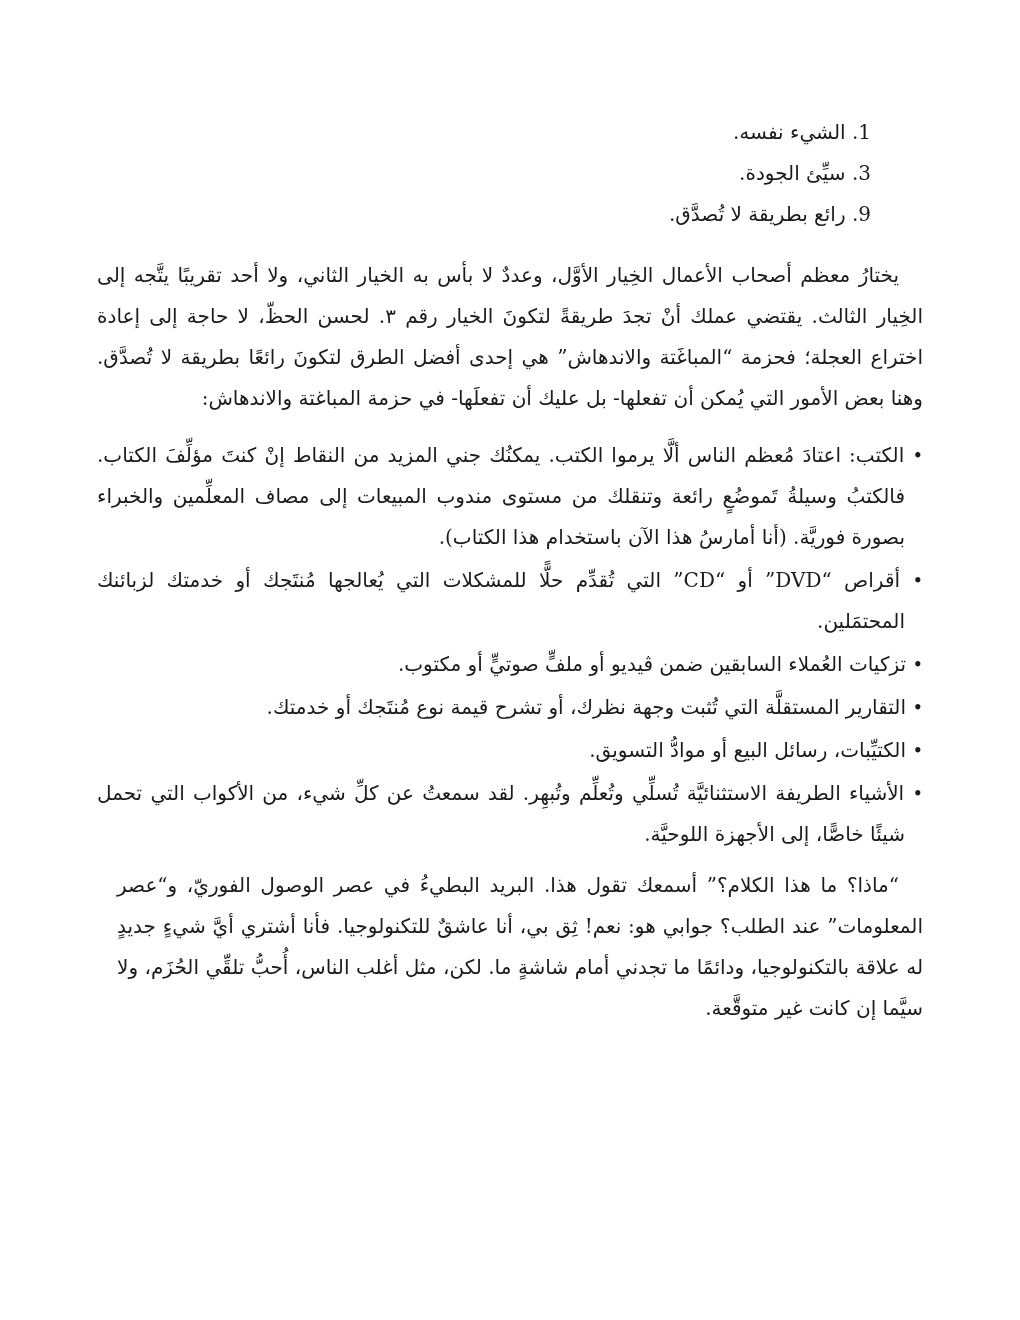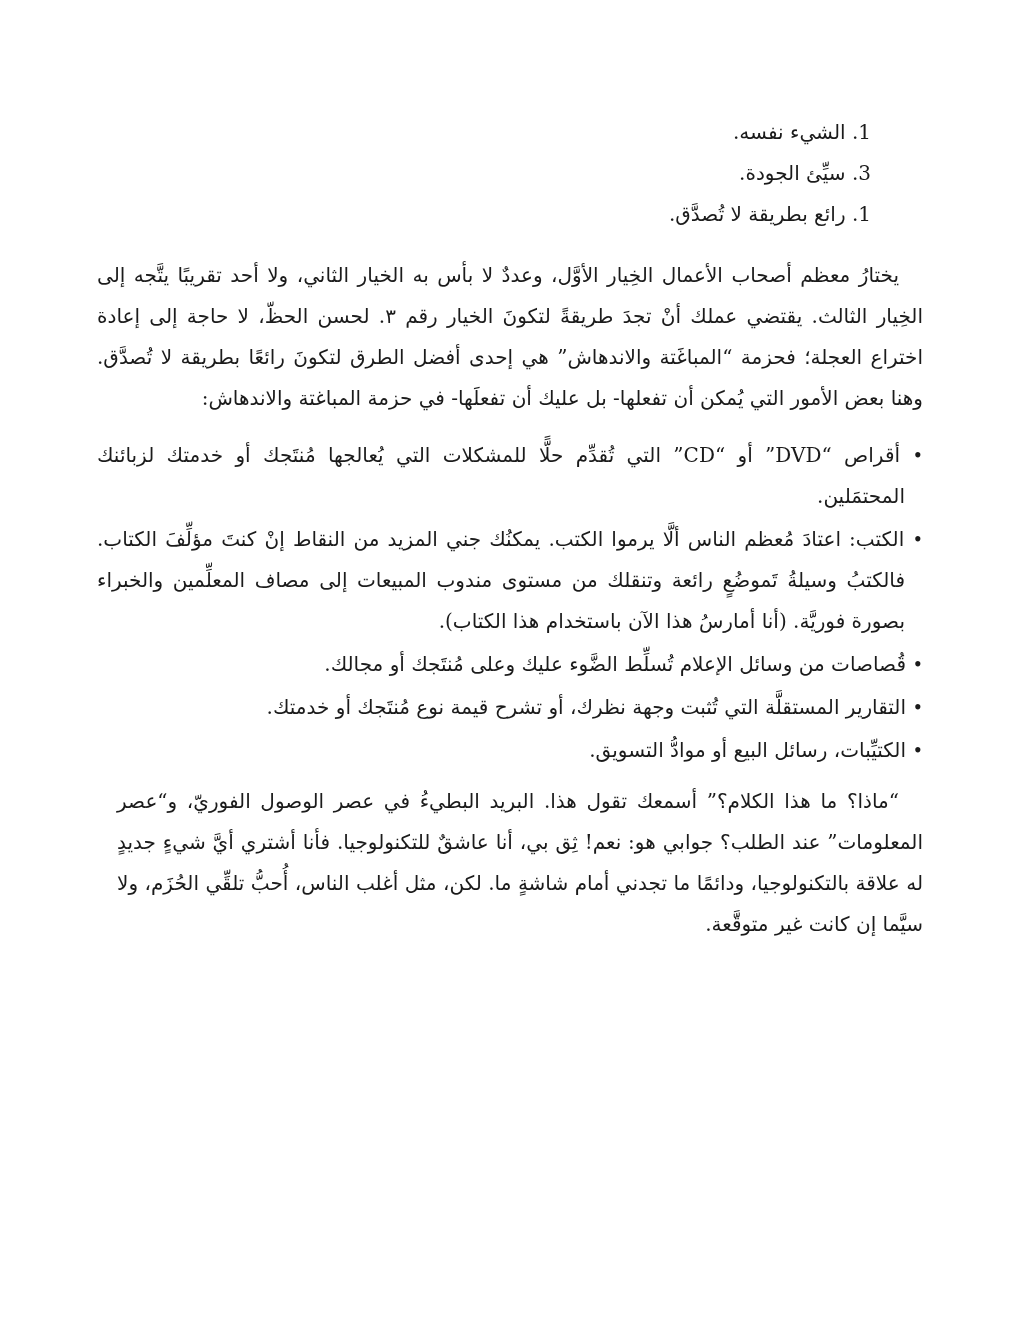--- a/index.html
+++ b/index.html
@@ -70,31 +70,32 @@
 </style>
 </head>
 <body>
 
 <div class="page">
   <div class="content">
 
     <div class="num-list">
         <div class="num-item">1. الشيء نفسه.</div>
         <div class="num-item">3. سيِّئ الجودة.</div>
-        <div class="num-item">1. رائع بطريقة لا تُصدَّق.</div>
+        <div class="num-item">9. رائع بطريقة لا تُصدَّق.</div>
       </div>
 
     <p class="para intro">يختارُ معظم أصحاب الأعمال الخِيار الأوَّل، وعددٌ لا بأس به الخيار الثاني، ولا أحد تقريبًا يتَّجه إلى الخِيار الثالث. يقتضي عملك أنْ تجدَ طريقةً لتكونَ الخيار رقم ٣. لحسن الحظّ، لا حاجة إلى إعادة اختراع العجلة؛ فحزمة “المباغَتة والاندهاش” هي إحدى أفضل الطرق لتكونَ رائعًا بطريقة لا تُصدَّق. وهنا بعض الأمور التي يُمكن أن تفعلها- بل عليك أن تفعلَها- في حزمة المباغتة والاندهاش:</p>
 
     <div class="bullet-list">
+        <div class="bullet-item"><span class="marker">•</span> الكتب: اعتادَ مُعظم الناس ألَّا يرموا الكتب. يمكنُك جني المزيد من النقاط إنْ كنتَ مؤلِّفَ الكتاب. فالكتبُ وسيلةُ تَموضُعٍ رائعة وتنقلك من مستوى مندوب المبيعات إلى مصاف المعلِّمين والخبراء بصورة فوريَّة. (أنا أمارسُ هذا الآن باستخدام هذا الكتاب).</div>
         <div class="bullet-item"><span class="marker">•</span> أقراص “DVD” أو “CD” التي تُقدِّم حلًّا للمشكلات التي يُعالجها مُنتَجك أو خدمتك لزبائنك المحتمَلين.</div>
-        <div class="bullet-item"><span class="marker">•</span> الكتب: اعتادَ مُعظم الناس ألَّا يرموا الكتب. يمكنُك جني المزيد من النقاط إنْ كنتَ مؤلِّفَ الكتاب. فالكتبُ وسيلةُ تَموضُعٍ رائعة وتنقلك من مستوى مندوب المبيعات إلى مصاف المعلِّمين والخبراء بصورة فوريَّة. (أنا أمارسُ هذا الآن باستخدام هذا الكتاب).</div>
-        <div class="bullet-item"><span class="marker">•</span> قُصاصات من وسائل الإعلام تُسلِّط الضَّوء عليك وعلى مُنتَجك أو مجالك.</div>
+        <div class="bullet-item"><span class="marker">•</span> تزكيات العُملاء السابقين ضمن ڤيديو أو ملفٍّ صوتيٍّ أو مكتوب.</div>
         <div class="bullet-item"><span class="marker">•</span> التقارير المستقلَّة التي تُثبت وجهة نظرك، أو تشرح قيمة نوع مُنتَجك أو خدمتك.</div>
         <div class="bullet-item"><span class="marker">•</span> الكتيِّبات، رسائل البيع أو موادُّ التسويق.</div>
+        <div class="bullet-item"><span class="marker">•</span> الأشياء الطريفة الاستثنائيَّة تُسلِّي وتُعلِّم وتُبهِر. لقد سمعتُ عن كلِّ شيء، من الأكواب التي تحمل شيئًا خاصًّا، إلى الأجهزة اللوحيَّة.</div>
       </div>
 
     <p class="para closing">“ماذا؟ ما هذا الكلام؟” أسمعك تقول هذا. البريد البطيءُ في عصر الوصول الفوريّ، و“عصر المعلومات” عند الطلب؟ جوابي هو: نعم! ثِق بي، أنا عاشقٌ للتكنولوجيا. فأنا أشتري أيَّ شيءٍ جديدٍ له علاقة بالتكنولوجيا، ودائمًا ما تجدني أمام شاشةٍ ما. لكن، مثل أغلب الناس، أُحبُّ تلقِّي الحُزَم، ولا سيَّما إن كانت غير متوقَّعة.</p>
 
   </div>
 
   <div class="artifact-dot a1"></div>
   <div class="artifact-dot a2"></div>
 </div>
 

